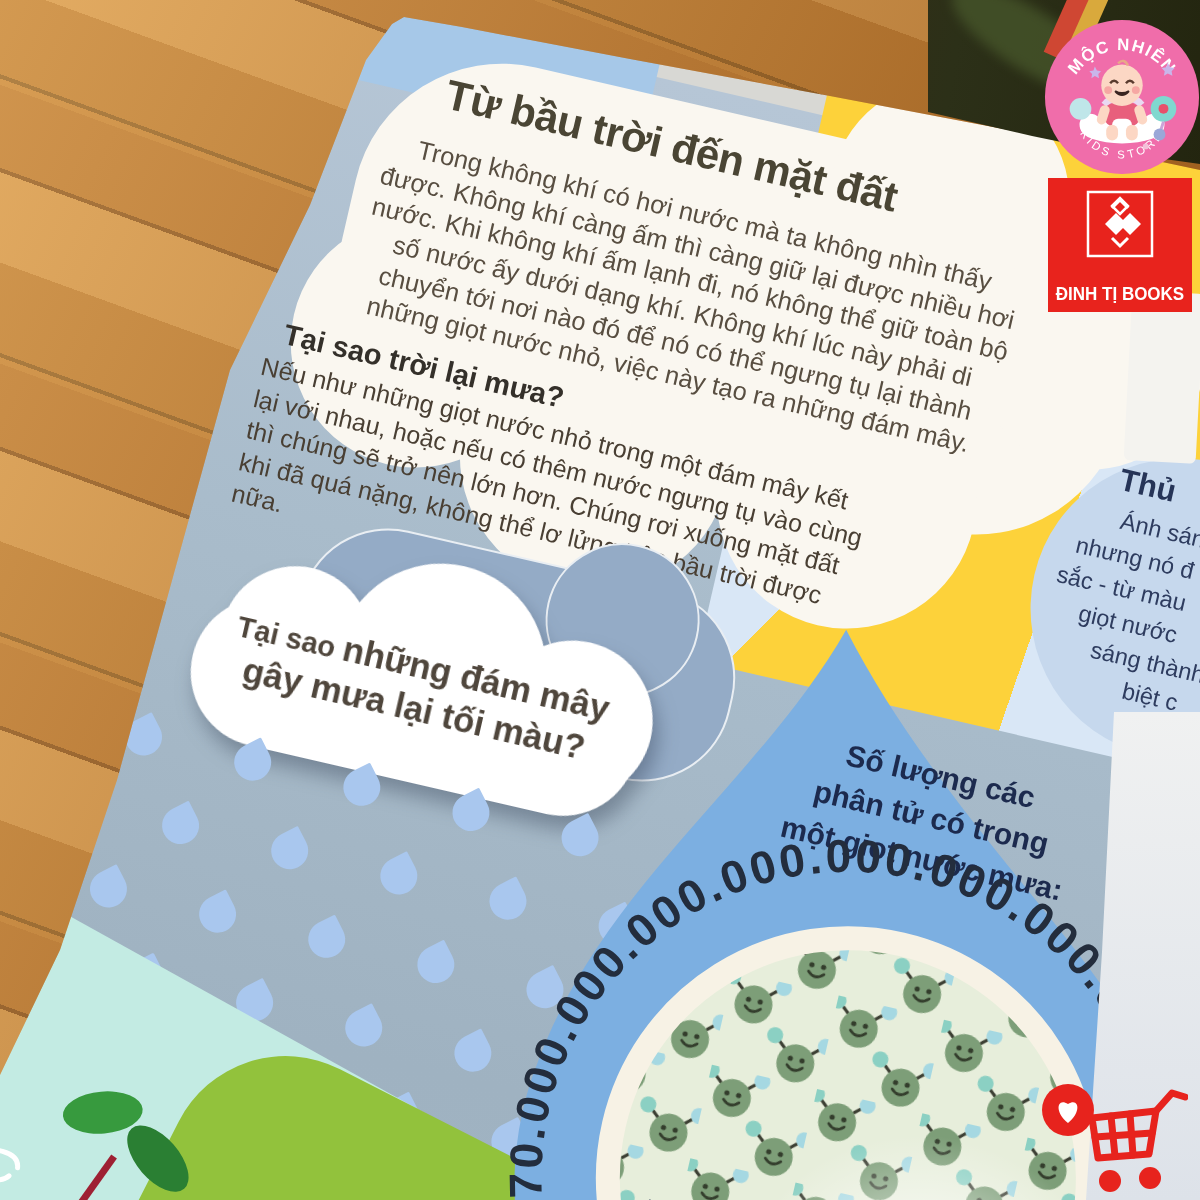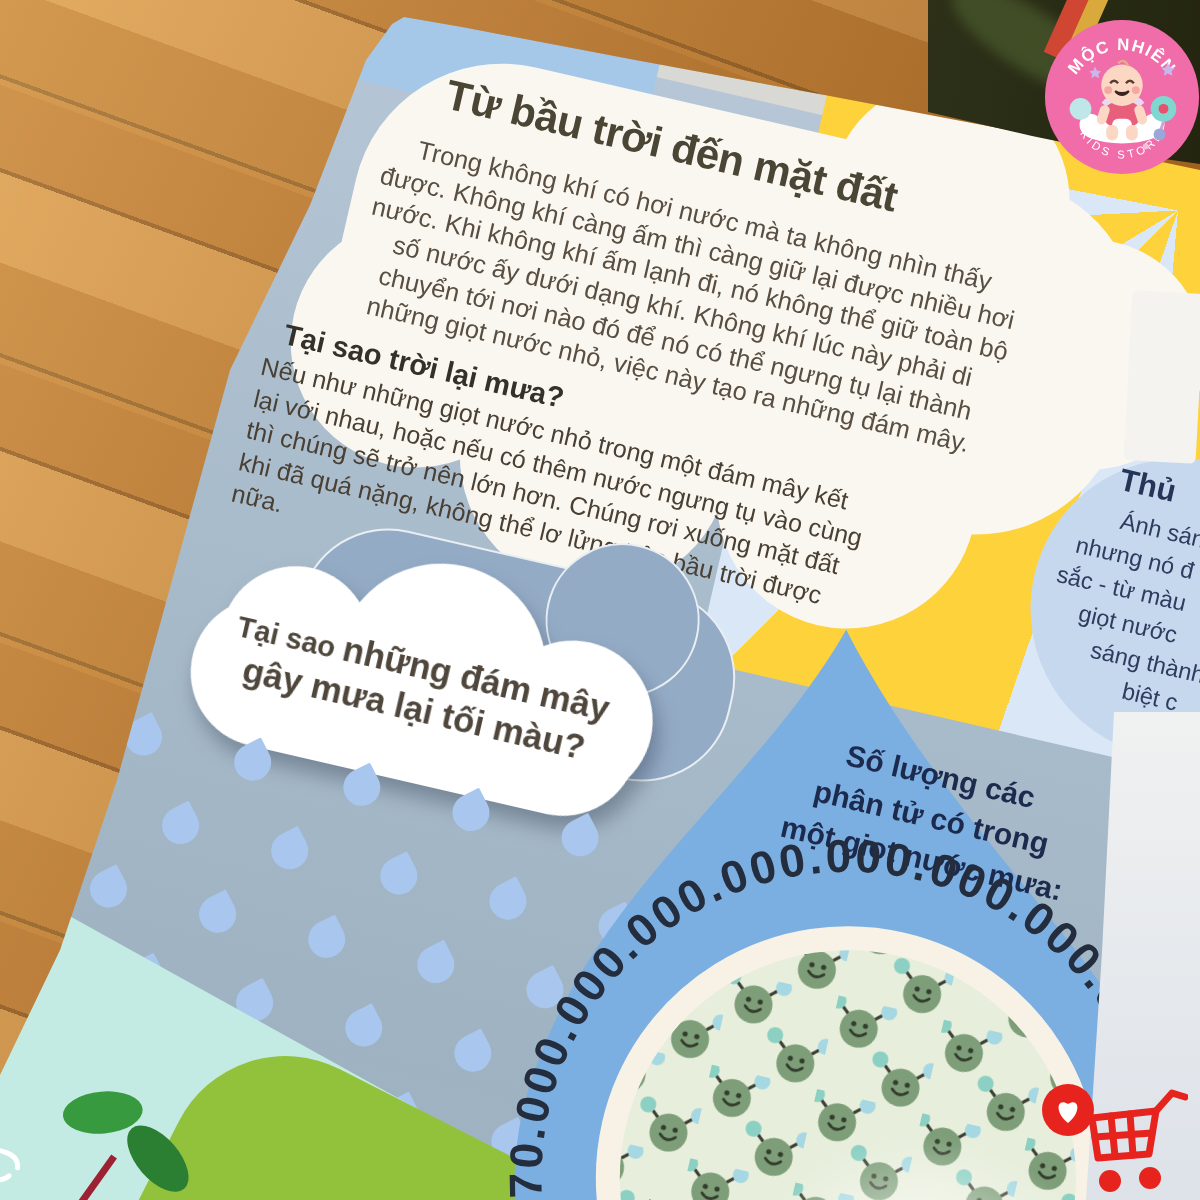--- a/index.html
+++ b/index.html
@@ -275,20 +275,33 @@
       <rect x="56" y="88" width="10" height="20" rx="5" fill="#fcd7c4" transform="rotate(18 61 98)"></rect>
       <rect x="94" y="88" width="10" height="20" rx="5" fill="#fcd7c4" transform="rotate(-18 99 98)"></rect>
       <rect x="64" y="108" width="12" height="16" rx="6" fill="#fcd7c4"></rect>
       <rect x="84" y="108" width="12" height="16" rx="6" fill="#fcd7c4"></rect>
       <path d="M57,56 l3,6 6,1 -4,4 1,6 -6,-3 -5,3 1,-6 -4,-4 6,-1 z" fill="#c9b6ea" transform="scale(.7) translate(18,14)"></path>
       <path d="M128,48 l3,6 6,1 -4,4 1,6 -6,-3 -5,3 1,-6 -4,-4 6,-1 z" fill="#c9b6ea" transform="scale(.78) translate(34,10)"></path>
       <circle cx="104" cy="130" r="3" fill="#f3c0d8"></circle>
     </g>
   </svg>
 
+  <div class="abs logo-pub">
+    <svg width="144" height="134" viewBox="0 0 144 134">
+      <rect x="40" y="14" width="64" height="64" fill="none" stroke="#ffffff" stroke-width="2.5"></rect>
+      <g fill="#ffffff">
+        <path d="M57,46 l11,-11 11,11 -11,11 z"></path>
+        <path d="M85,46 l11,-11 11,11 -11,11 z" transform="translate(-14,0)"></path>
+        <path d="M72,32 l8,-8 8,8 -8,8 z" transform="translate(-8,-4)" fill="none" stroke="#ffffff" stroke-width="2.5"></path>
+        <path d="M64,60 l8,8 8,-8" fill="none" stroke="#ffffff" stroke-width="3"></path>
+        <path d="M64,30 l8,-8 8,8" fill="none" stroke="#ffffff" stroke-width="3"></path>
+      </g>
+      <text x="72" y="116" text-anchor="middle" font-size="17" font-weight="bold" fill="#ffffff" transform="scale(1,1.05)">ĐINH TỊ BOOKS</text>
+    </svg>
+  </div>
 
   <svg class="abs cart" width="150" height="122" viewBox="0 0 150 122">
     <g stroke="#e7231d" stroke-width="7" fill="none" stroke-linejoin="round" stroke-linecap="round">
       <path d="M54,40 L118,33 L111,76 L60,80 Z"></path>
       <line x1="73" y1="38" x2="77" y2="78"></line>
       <line x1="92" y1="36" x2="95" y2="77"></line>
       <line x1="57" y1="59" x2="114" y2="55"></line>
       <path d="M118,33 L134,15 L147,19"></path>
     </g>
     <circle cx="72" cy="103" r="11" fill="#e7231d"></circle>

